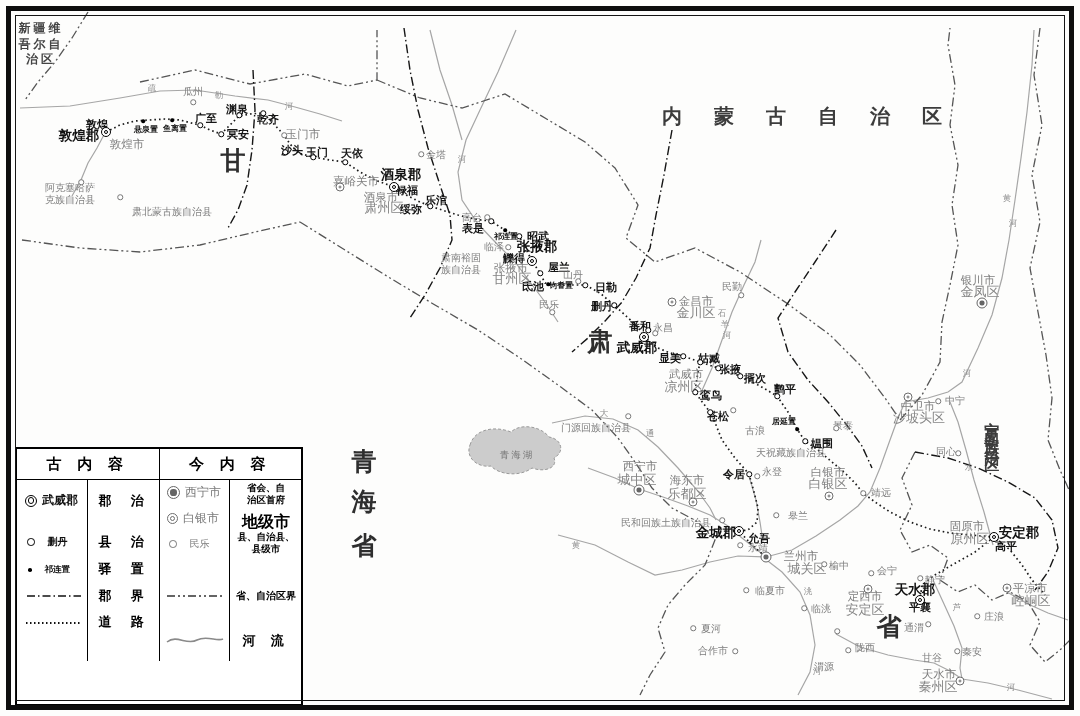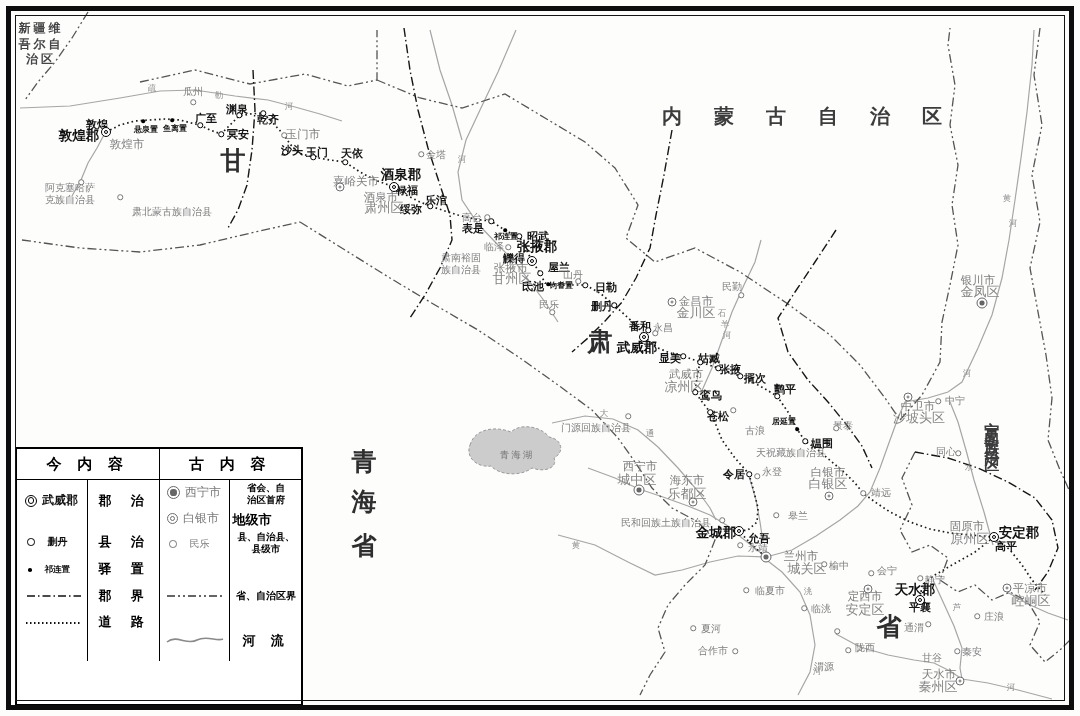--- a/index.html
+++ b/index.html
@@ -323,22 +323,22 @@
       <div class="s s-mcounty" style="left: 977px; top: 616px;"></div>
       <div class="s s-mcounty" style="left: 920px; top: 578px;"></div>
       <div class="s s-mcounty" style="left: 628px; top: 416px;"></div>
       <div class="s s-mcounty" style="left: 722px; top: 520px;"></div>
       <div class="s s-mcounty" style="left: 81px; top: 182px;"></div>
       <div class="s s-mcounty" style="left: 120px; top: 197px;"></div>
     </div>
 
   <div class="legend">
     <div class="legend-head">
+      <div>古 内 容</div>
       <div>今 内 容</div>
-      <div>古 内 容</div>
     </div>
     <div class="legend-body">
       <span class="lv" style="left:70px"></span>
       <span class="lv" style="left:142px;border-left-width:1.5px"></span>
       <span class="lv" style="left:212px"></span>
 
       <div class="lrow" style="left:8px;top:12px">
         <span class="lsym s-seat" style="position:relative"></span>
         <span class="l-ex-old">武威郡</span>
       </div>
@@ -370,21 +370,21 @@
         <span class="lsym s-capital" style="position:relative"></span>
         <span class="l-ex-new">西宁市</span>
       </div>
       <div class="l-lab-sm" style="left:218px;top:3px;width:62px">省会、自
 治区首府</div>
 
       <div class="lrow" style="left:150px;top:30px">
         <span class="lsym s-city" style="position:relative"></span>
         <span class="l-ex-new">白银市</span>
       </div>
-      <div class="l-lab-sm" style="left:204px;top:32px;width:62px;font-size:13px">地级市</div>
+      <div class="l-lab-sm" style="left:218px;top:32px;width:62px;font-size:16px">地级市</div>
 
       <div class="lrow" style="left:152px;top:57px">
         <span class="lsym s-mcounty" style="position:relative"></span>
         <span class="l-ex-new2" style="margin-left:8px">民乐</span>
       </div>
       <div class="l-lab-sm" style="left:214px;top:52px;width:70px">县、自治县、
 县级市</div>
 
       <svg width="56" height="8" style="position:absolute;left:150px;top:112px">
         <line x1="0" y1="4" x2="56" y2="4" stroke="#333" stroke-width="1.5" stroke-dasharray="8 3 2 3 2 3"></line>

